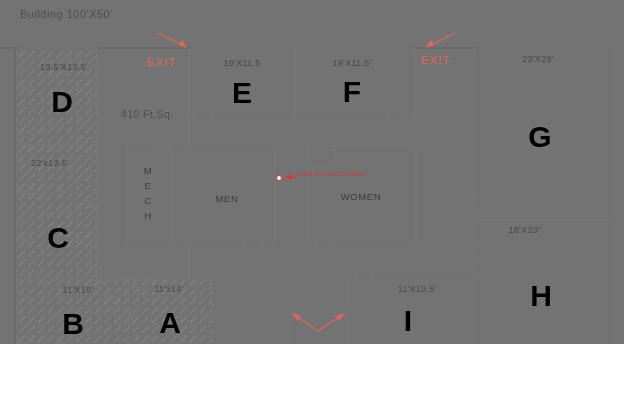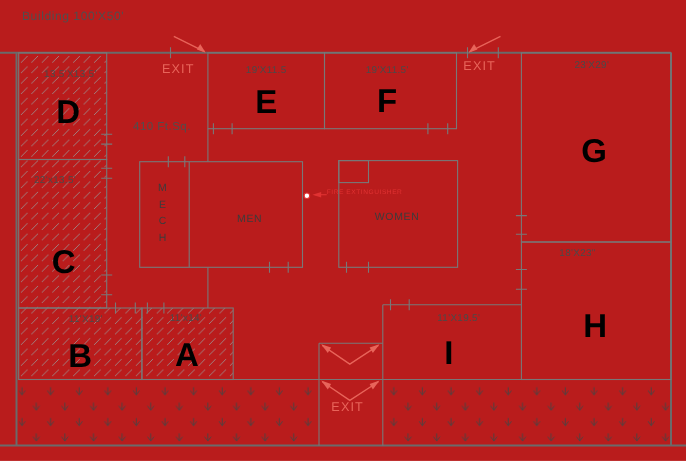--- a/index.html
+++ b/index.html
@@ -1,16 +1,16 @@
 <!DOCTYPE html>
 <html><head>
 <meta charset="utf-8">
 <style>
   html,body{margin:0;padding:0;background:#ffffff;}
-  .canvas{width:624px;height:419px;position:relative;overflow:hidden;background:#b91c1c;text-align:center;}
+  .canvas{width:624px;height:344px;position:relative;overflow:hidden;background:#737373;text-align:center;}
   svg{display:block;}
   svg text{font-family:"Liberation Sans", sans-serif;}
   .wall{stroke:#787878;stroke-width:1;fill:none;}
   .wall-outer{stroke:#6a6a6a;stroke-width:1.8;fill:none;}
   .tick{stroke:#787878;stroke-width:1;fill:none;}
   .hatched{fill:url(#hatchPat);stroke:none;}
   .grass{fill:url(#grassPat);stroke:none;}
   .room-letter{font-size:30px;font-weight:bold;fill:#000000;text-anchor:middle;}
   .dim{font-size:9px;fill:#4a4a4a;text-anchor:middle;letter-spacing:.3px;}
   .fac{font-size:9.5px;fill:#3c3c3c;text-anchor:middle;letter-spacing:.6px;}

